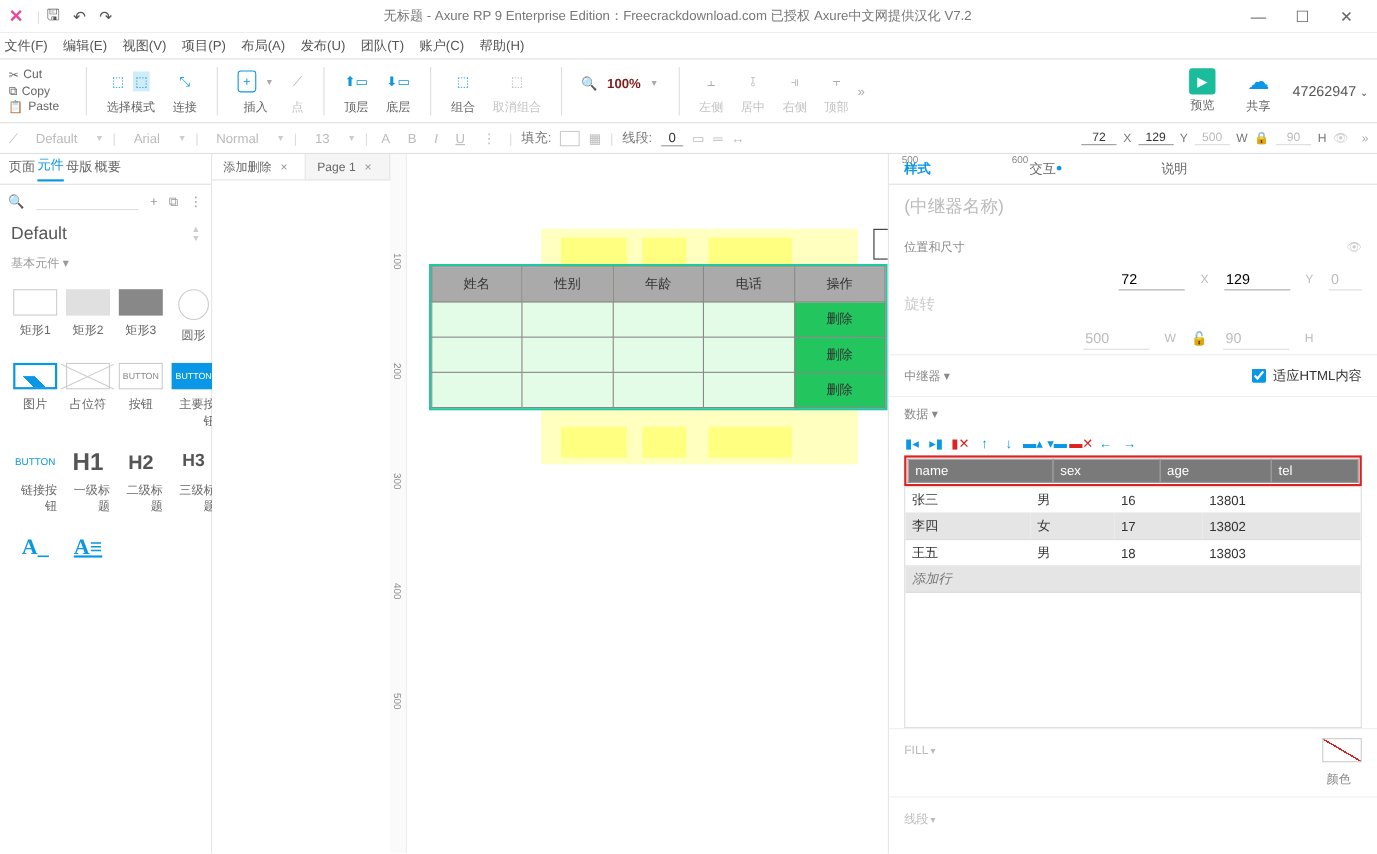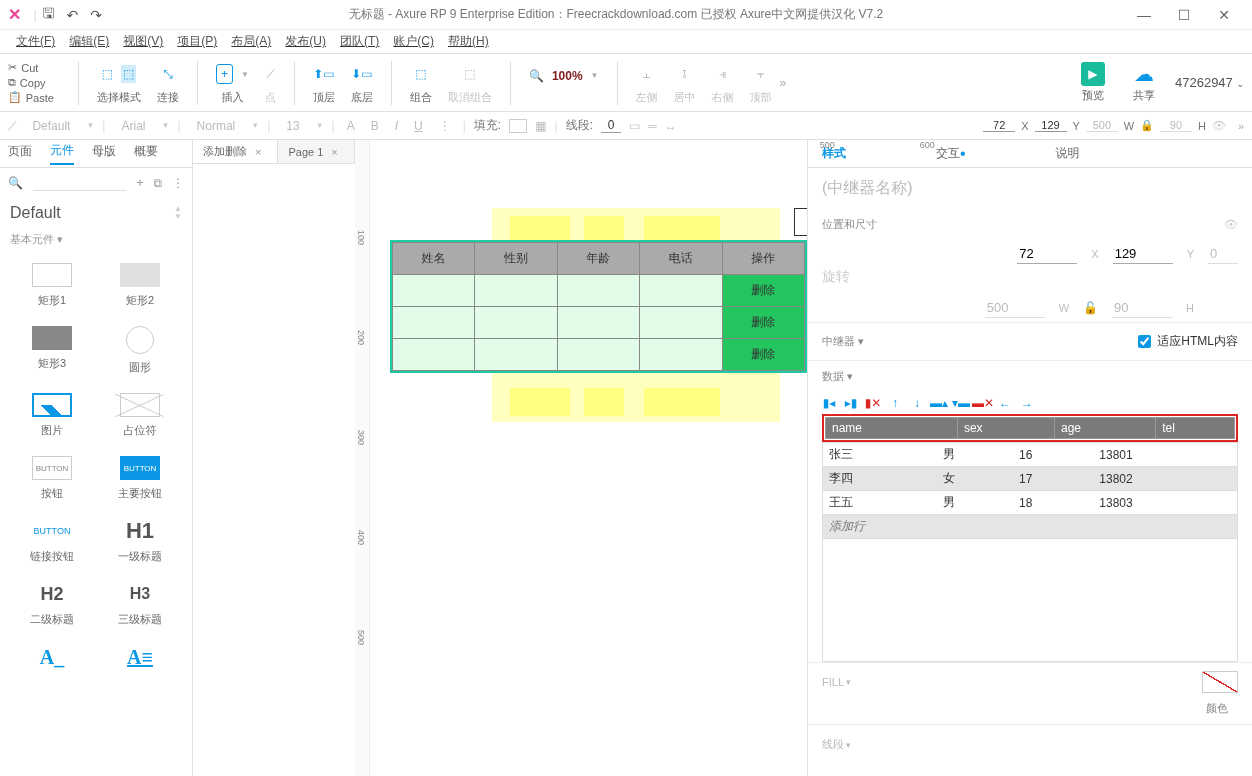--- a/index.html
+++ b/index.html
@@ -2,21 +2,21 @@
 <html><head>
 <meta charset="utf-8">
 <style>
 * { box-sizing: border-box; margin: 0; padding: 0; font-family: "Microsoft YaHei", Arial, sans-serif; }
 body { width: 1252px; height: 776px; background: #fff; overflow: hidden; font-size: 12px; color: #333; position: relative; }
 .titlebar { height: 30px; display: flex; align-items: center; padding: 0 8px; border-bottom: 1px solid #eee; }
 .titlebar .logo { color: #ec4899; font-weight: bold; margin-right: 12px; font-size: 16px; }
 .titlebar .tb-icon { margin: 0 6px; cursor: pointer; color: #555; font-size: 14px; }
 .titlebar .title { flex: 1; text-align: center; color: #777; }
 .titlebar .winbtn { width: 40px; text-align: center; font-size: 14px; color: #666; cursor: pointer; }
-.menubar { height: 24px; display: flex; align-items: center; padding: 0 16px; border-bottom: 1px solid #e0e0e0; text-decoration: underline; }
+.menubar { height: 24px; display: flex; align-items: center; padding: 0 4px; border-bottom: 1px solid #e0e0e0; }
 .menubar span { margin-right: 14px; cursor: pointer; color: #555; }
 .toolbar { height: 58px; display: flex; align-items: center; border-bottom: 1px solid #e0e0e0; padding: 0 8px; }
 .toolbar .edit-actions { width: 60px; display: flex; flex-direction: column; gap: 2px; }
 .toolbar .edit-actions div { font-size: 11px; color: #666; display: flex; align-items: center; gap: 4px; cursor: pointer; }
 .toolbar .sep { width: 1px; height: 44px; background: #ddd; margin: 0 10px; }
 .toolbar .tgroup { display: flex; flex-direction: column; align-items: center; margin: 0 8px; }
 .toolbar .tgroup .icons { display: flex; gap: 8px; align-items: center; height: 28px; }
 .toolbar .tgroup .lbl { font-size: 11px; color: #666; margin-top: 2px; }
 .toolbar .tgroup.disabled { opacity: 0.4; }
 .toolbar .zoom { color: #7f1d1d; font-weight: bold; }
@@ -24,30 +24,30 @@
 .toolbar .preview-btn { width: 24px; height: 24px; background: #1abc9c; border-radius: 3px; display: flex; align-items: center; justify-content: center; color: #fff; }
 .toolbar .cloud-btn { color: #0a97e5; font-size: 20px; }
 .toolbar .account { color: #555; font-size: 13px; }
 .formatbar { height: 28px; display: flex; align-items: center; border-bottom: 1px solid #e0e0e0; padding: 0 8px; gap: 8px; color: #bbb; }
 .formatbar .fb-item { padding: 2px 8px; font-size: 12px; }
 .formatbar .coords { margin-left: auto; display: flex; gap: 6px; align-items: center; color: #777; font-size: 11px; }
 .formatbar .coords .num { width: 32px; border-bottom: 1px solid #999; text-align: center; color: #333; }
 .formatbar .coords .num.gray { color: #bbb; border-color: #ddd; }
 .main { display: flex; height: 636px; }
 .leftpanel { width: 193px; border-right: 1px solid #e0e0e0; display: flex; flex-direction: column; }
-.leftpanel .tabs { display: flex; height: 28px; align-items: center; padding: 0 8px; gap: 18px; border-bottom: 1px solid #e0e0e0; }
+.leftpanel .tabs { display: flex; height: 28px; align-items: center; padding: 0 8px; gap: 2px; border-bottom: 1px solid #e0e0e0; }
 .leftpanel .tabs span { cursor: pointer; color: #666; padding-bottom:4px;}
 .leftpanel .tabs span.active { color: #0a97e5; border-bottom: 2px solid #0a97e5; }
 .leftpanel .searchrow { height: 30px; display: flex; align-items: center; padding: 0 8px; gap: 10px; color: #999; }
 .leftpanel .searchrow .srch { flex: 1; border-bottom: 1px solid #ddd; }
 .leftpanel .defrow { padding: 6px 10px; font-size: 16px; color: #555; display:flex; align-items:center;}
 .leftpanel .defrow .arrows{margin-left:auto;color:#ccc;font-size:8px;line-height:8px;}
 .leftpanel .section { padding: 4px 10px; color: #999; font-size: 11px; }
 .leftpanel .widgets { flex: 1; overflow: auto; padding: 4px; }
-.widget-grid { display: grid; grid-template-columns: 1fr 1fr; gap: 18px 8px; padding: 8px; text-align: right; }
+.widget-grid { display: grid; grid-template-columns: 1fr 1fr 1fr 1fr; gap: 18px 8px; padding: 8px; text-align: right; }
 .widget { display: flex; flex-direction: column; align-items: center; gap: 6px; cursor: pointer; }
 .widget .wicon { width: 40px; height: 24px; display: flex; align-items: center; justify-content: center; color: #999; }
 .widget .wlbl { font-size: 11px; color: #666; }
 .wicon.rect1 { border: 1px solid #ccc; background: #fff; }
 .wicon.rect2 { background: #e0e0e0; }
 .wicon.rect3 { background: #888; }
 .wicon.circle { border: 1px solid #ccc; border-radius: 50%; width: 28px; height: 28px; }
 .wicon.img { border: 2px solid #0a97e5; position: relative; overflow:hidden;}
 .wicon.img::after{content:"";position:absolute;bottom:-2px;left:-2px;right:-2px;height:12px;background:linear-gradient(45deg,transparent 40%,#0a97e5 40%,#0a97e5 60%,transparent 60%);}
 .wicon.placeholder { border: 1px solid #ccc; position: relative; }

